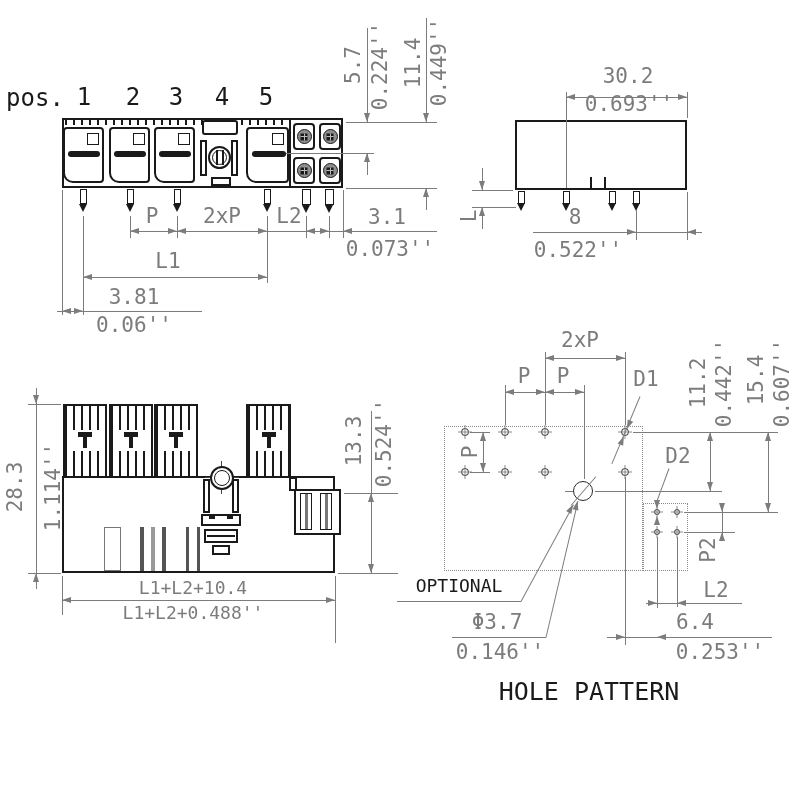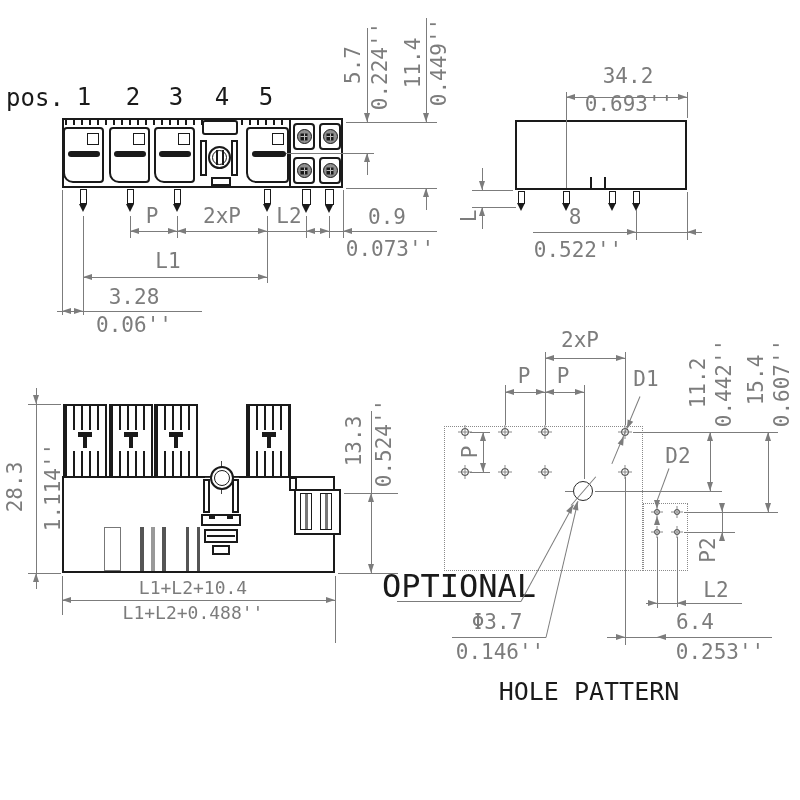--- a/index.html
+++ b/index.html
@@ -152,32 +152,32 @@
     <div class="ar ar-l" style="left:130px;top:228px;"></div>
     <div class="ar ar-r" style="left:168px;top:228px;"></div>
     <div class="ar ar-l" style="left:177px;top:228px;"></div>
     <div class="ar ar-r" style="left:258px;top:228px;"></div>
     <div class="ar ar-l" style="left:306px;top:228px;"></div>
     <div class="ar ar-r" style="left:320px;top:228px;"></div>
     <div class="ar ar-l" style="left:343px;top:228px;"></div>
     <div class="dt" style="left:152px;top:216px;">P</div>
     <div class="dt" style="left:222px;top:216px;">2xP</div>
     <div class="dt" style="left:289px;top:216px;">L2</div>
-    <div class="dt" style="left:387px;top:217px;">0.9</div>
+    <div class="dt" style="left:387px;top:217px;">3.1</div>
     <div class="dt" style="left:390px;top:249px;">0.073''</div>
 
     <div class="hl" style="left:83px;top:277px;width:184px;"></div>
     <div class="ar ar-l" style="left:83px;top:274px;"></div>
     <div class="ar ar-r" style="left:258px;top:274px;"></div>
     <div class="dt" style="left:168px;top:261px;">L1</div>
 
     <div class="hl" style="left:57px;top:311px;width:145px;"></div>
     <div class="ar ar-l" style="left:62px;top:308px;"></div>
     <div class="ar ar-r" style="left:74px;top:308px;"></div>
-    <div class="dt" style="left:134px;top:297px;">3.28</div>
+    <div class="dt" style="left:134px;top:297px;">3.81</div>
     <div class="dt" style="left:134px;top:325px;">0.06''</div>
 
     <div class="vl" style="left:367px;top:28px;height:94px;"></div>
     <div class="vl" style="left:367px;top:153px;height:22px;"></div>
     <div class="ar ar-d" style="left:364px;top:113px;"></div>
     <div class="ar ar-u" style="left:364px;top:153px;"></div>
     <div class="vl" style="left:426px;top:18px;height:104px;"></div>
     <div class="vl" style="left:426px;top:188px;height:22px;"></div>
     <div class="ar ar-d" style="left:423px;top:113px;"></div>
     <div class="ar ar-u" style="left:423px;top:188px;"></div>
@@ -197,21 +197,21 @@
     <div class="pin" style="left:609px;top:191px;width:7px;height:13px;"></div>
       <div class="ptip" style="left:608px;top:203px;"></div>
     <div class="pin" style="left:633px;top:191px;width:7px;height:13px;"></div>
       <div class="ptip" style="left:632px;top:203px;"></div>
 
     <div class="vl" style="left:566px;top:92px;height:96px;"></div>
     <div class="vl" style="left:687px;top:92px;height:26px;"></div>
     <div class="hl" style="left:566px;top:97px;width:121px;"></div>
     <div class="ar ar-l" style="left:566px;top:94px;"></div>
     <div class="ar ar-r" style="left:678px;top:94px;"></div>
-    <div class="dt" style="left:628px;top:76px;">34.2</div>
+    <div class="dt" style="left:628px;top:76px;">30.2</div>
     <div class="dt" style="left:629px;top:104px;">0.693''</div>
 
     <div class="hl" style="left:472px;top:190px;width:41px;"></div>
     <div class="hl" style="left:472px;top:207px;width:44px;"></div>
     <div class="vl" style="left:482px;top:168px;height:22px;"></div>
     <div class="vl" style="left:482px;top:207px;height:22px;"></div>
     <div class="ar ar-d" style="left:479px;top:181px;"></div>
     <div class="ar ar-u" style="left:479px;top:207px;"></div>
     <div class="dt rt" style="left:469px;top:216px;">L</div>
 
@@ -399,21 +399,21 @@
     <div class="dt" style="left:695px;top:622px;">6.4</div>
     <div class="dt" style="left:720px;top:652px;">0.253''</div>
 
     <div class="dt" style="left:497px;top:622px;">Φ3.7</div>
     <div class="hl" style="left:452px;top:637px;width:94px;"></div>
     <div class="dt" style="left:500px;top:652px;">0.146''</div>
     <div class="ld" style="left:546px;top:637px;width:140px;transform:rotate(-76.8deg);">
       <div class="lh lh-end"></div>
     </div>
 
-    <div class="dt bt" style="left:459px;top:586px;font-size:32px;text-align:right;">OPTIONAL</div>
+    <div class="dt bt" style="left:459px;top:586px;font-size:18px;text-align:right;">OPTIONAL</div>
     <div class="hl" style="left:397px;top:601px;width:124px;"></div>
     <div class="ld" style="left:521px;top:601px;width:110px;transform:rotate(-61.5deg);">
       <div class="lh lh-end"></div>
     </div>
 
     <div class="dt bt" style="left:589px;top:691px;font-size:25px;">HOLE PATTERN</div>
   </div>
 
 </div>
 

